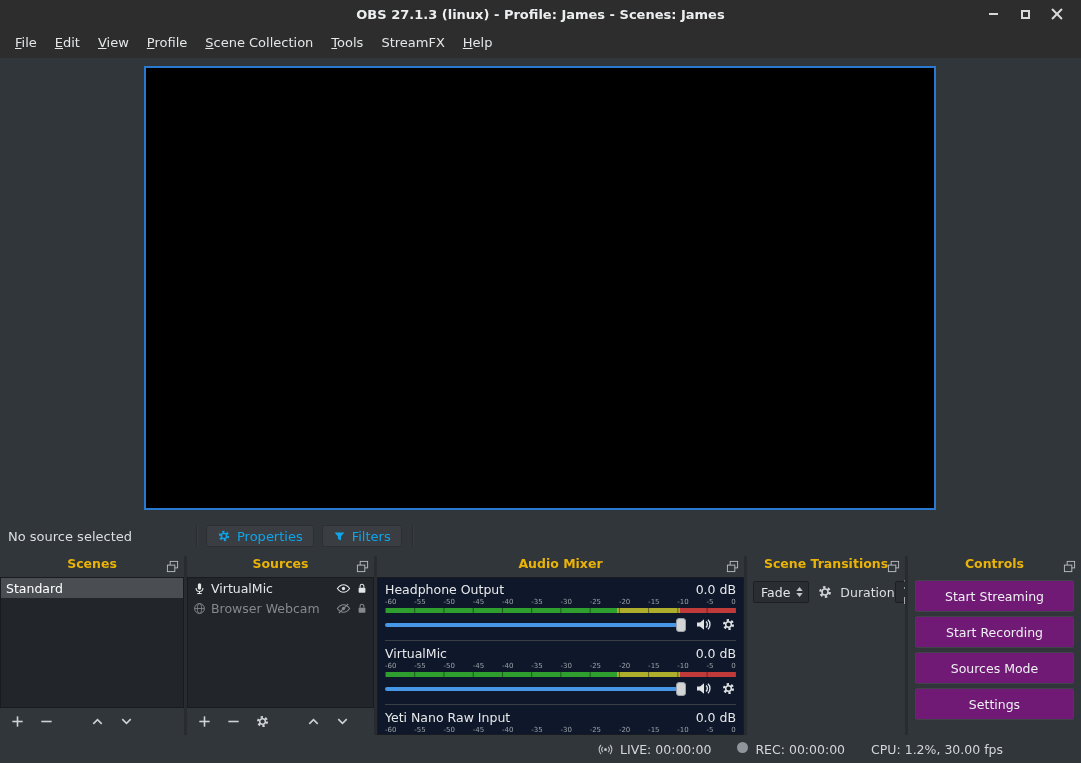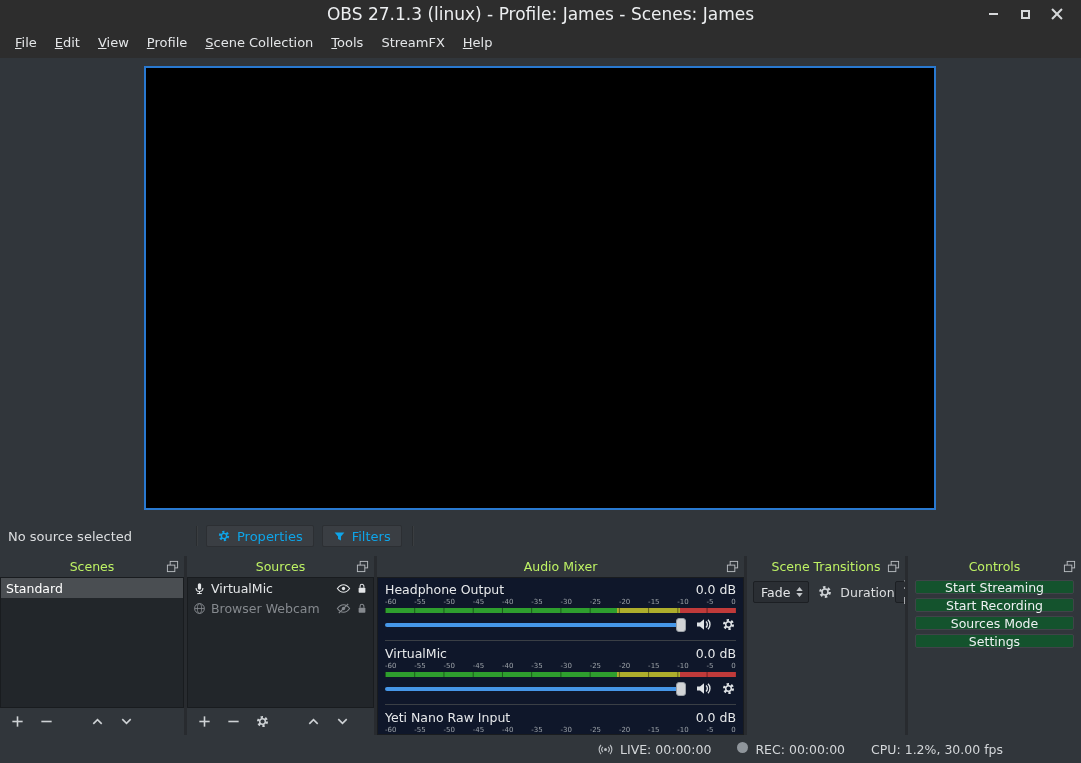--- a/index.html
+++ b/index.html
@@ -4,21 +4,21 @@
 <style>
   * { margin:0; padding:0; box-sizing:border-box; }
   html,body { background:#1a1a1a; }
   .window {
     position:relative; width:1081px; height:763px; background:#31363b;
     font-family:"DejaVu Sans","Liberation Sans",sans-serif; font-size:13px; color:#e4e6e8; overflow:hidden;
   }
 
   
   .titlebar { height:28px; background:#2d2d2d; display:flex; align-items:center; justify-content:center; position:relative; }
-  .title { font-weight:normal; font-size:17px; color:#eceef0;text-align:right; }
+  .title { font-weight:bold; font-size:13px; color:#eceef0;text-align:right; }
   .win-controls { position:absolute; right:8px; top:0; height:100%; display:flex; align-items:center; }
   .win-btn { width:32px; height:24px; display:flex; align-items:center; justify-content:center; cursor:pointer; }
   .ic-min { width:9px; height:2px; background:#d6d8da; display:block; }
   .ic-max { width:9px; height:9px; border:2px solid #d6d8da; display:block; }
   .ic-close { position:relative; width:12px; height:12px; display:block; }
   .ic-close::before,.ic-close::after { content:""; position:absolute; left:-1px; top:5px; width:14px; height:2px; background:#d6d8da; }
   .ic-close::before { transform:rotate(45deg); }
   .ic-close::after  { transform:rotate(-45deg); }
 
   
@@ -35,21 +35,21 @@
   .vsep { width:2px; height:20px; background:linear-gradient(to right,#212427,#424649); flex:none; }
   .ctx-btn { display:flex; align-items:center; gap:6px; height:22px; padding:0 10px; margin-left:8px;
              background:#3a3e43; border:1px solid #2c2f33; border-radius:2px; color:#0ea5e9; cursor:default; }
   .ctx-btn svg { display:block; }
   .ctx-sep { margin-left:10px; }
 
   
   .docks { position:absolute; left:0; top:556px; width:1081px; height:179px; display:flex; gap:3px; background:#282b2f; }
   .panel { background:#31363b; display:flex; flex-direction:column; overflow:hidden; flex:none; }
   .p-scenes{width:184px} .p-sources{width:187px} .p-mixer{width:367px} .p-trans{width:158px} .p-controls{width:173px}
-  .panel-header { height:21px; flex:none; display:flex; align-items:center; justify-content:center; position:relative; font-size:12.5px; color:#bef264; }
+  .panel-header { height:21px; flex:none; display:flex; justify-content:center; position:relative; font-size:12.5px; color:#eab308;font-weight:bold; }
   .dock-icon { position:absolute; right:5px; top:4px; width:13px; height:13px; color:#b9bdc1; cursor:pointer; }
   .panel-body { flex:1; display:flex; flex-direction:column; overflow:hidden; }
 
   .list { flex:1; background:#22262a; border:1px solid #191c1f; overflow:hidden; font-size:12.5px; }
   .list-row { height:20px; display:flex; align-items:center; padding:0 5px; gap:5px; cursor:pointer; }
   .list-row.selected { background:var(--selection,#4a4e52); color:#fff; }
   .src-row .grow { flex:1; overflow:hidden; white-space:nowrap; }
   .src-hidden { color:#85898e; }
 
   .panel-toolbar { flex:none; height:27px; display:flex; align-items:center; padding:0 9px; gap:13px; color:#ced2d5; }
@@ -80,21 +80,21 @@
   .gear-btn { width:22px; height:22px; flex:none; display:flex; align-items:center; justify-content:center; color:#d0d4d7; cursor:pointer; }
   .dur-label { width:50px; font-size:12.5px; color:#dcdee0; flex:none; }
   .spin { flex:1; height:22px; background:#2a2e33; border:1px solid #1c1f23; border-radius:2px; display:flex; align-items:center;
           padding:0 20px 0 7px; font-size:12.5px; position:relative; }
   .spin-arrows { position:absolute; right:0; top:0; width:15px; height:100%; display:flex; flex-direction:column; border-left:1px solid #1c1f23; }
   .spin-btn { flex:1; display:flex; align-items:center; justify-content:center; background:#34383d; cursor:pointer; }
   .spin-btn + .spin-btn { border-top:1px solid #1c1f23; }
 
   
   .controls-body { padding:3px 7px; display:flex; flex-direction:column; gap:4px; }
-  .ctl-btn { height:14px; flex:none; background:#14532d; border:1px solid #404449; border-radius:2px; color:#eef0f2;
+  .ctl-btn { height:32px; flex:none; background:#701a75; border:1px solid #404449; border-radius:2px; color:#eef0f2;
              font-size:12.5px; display:flex; align-items:center; justify-content:center; cursor:pointer; }
 
   
   .statusbar { position:absolute; left:0; bottom:0; width:100%; height:28px; display:flex; align-items:center;
                justify-content:flex-end; padding-right:78px; gap:26px; font-size:12.5px; color:#d4d7da; }
   .sb-item { display:flex; align-items:flex-start; gap:7px; }
   .rec-dot { width:11px; height:11px; border-radius:50%; background:#8f959b; display:block; }
   .sb-icon { color:#b9bdc1; display:flex; }
   svg { display:block; }
 </style>

